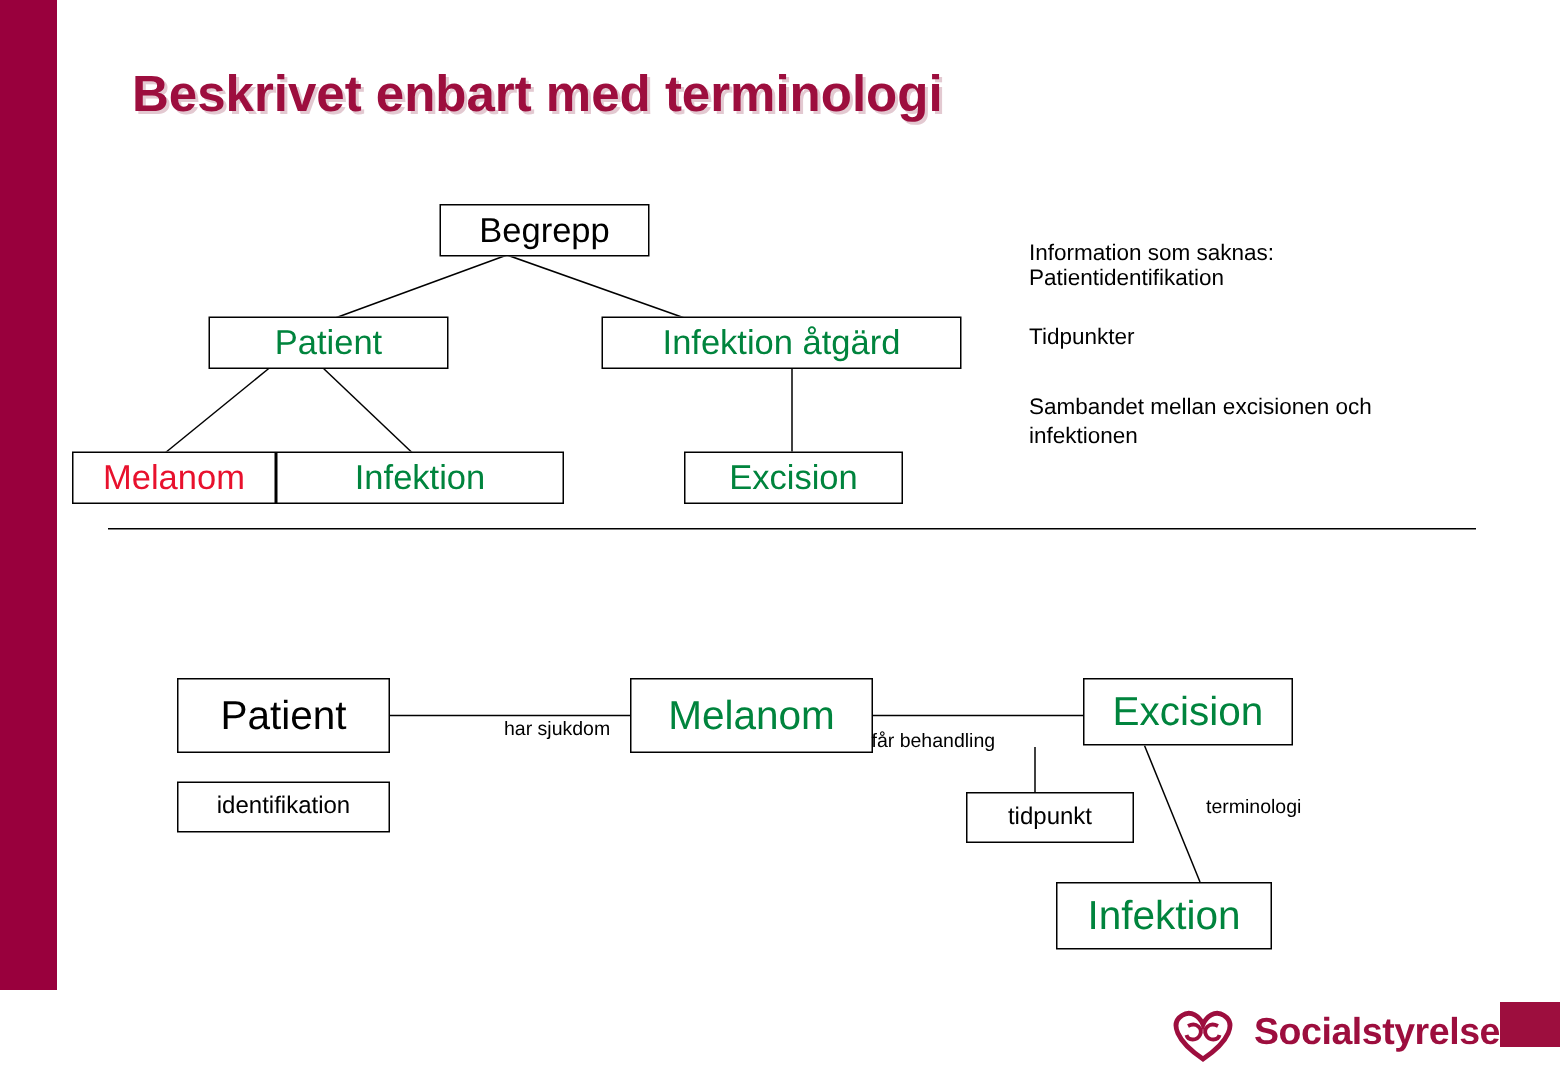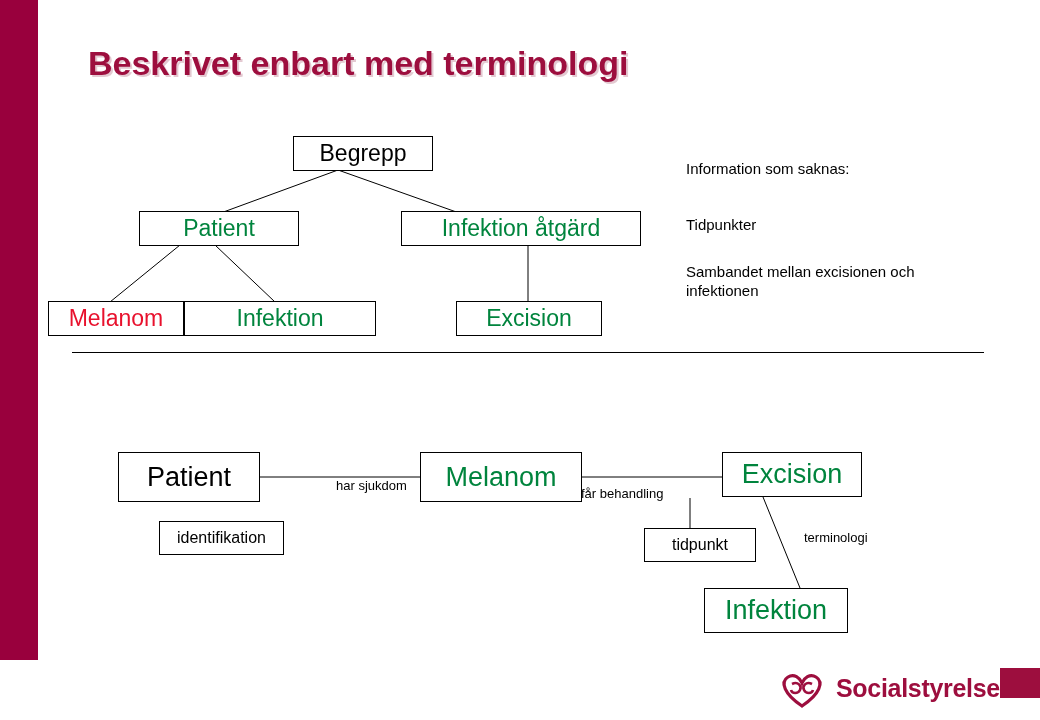--- a/index.html
+++ b/index.html
@@ -100,31 +100,32 @@
 
   <div class="box t-green" style="left:184px;top:301px;width:192px;height:35px;font-size:23px;">
     <span>Infektion</span>
   </div>
 
   <div class="box t-green" style="left:456px;top:301px;width:146px;height:35px;font-size:23px;">
     <span>Excision</span>
   </div>
 
   <div class="note" style="left:686px;top:137px;width:320px;margin-top:22px;">Information som saknas:</div>
+  <div class="note" style="left:686px;top:176px;width:320px;">Patientidentifikation</div>
   <div class="note" style="left:686px;top:215px;width:320px;">Tidpunkter</div>
   <div class="note" style="left:686px;top:262px;width:300px;">Sambandet mellan excisionen och infektionen</div>
 
   <div class="divider"></div>
 
 
   <div class="box t-black" style="left:118px;top:452px;width:142px;height:50px;font-size:27px;">
     <span>Patient</span>
   </div>
 
-  <div class="box t-black" style="left:118px;top:521px;width:125px;height:34px;font-size:16px;margin-left:41px;">
+  <div class="box t-black" style="left:118px;top:521px;width:142px;height:34px;font-size:16px;">
     <span>identifikation</span>
   </div>
 
   <div class="box t-green" style="left:420px;top:452px;width:162px;height:50px;font-size:27px;">
     <span>Melanom</span>
   </div>
 
   <div class="box t-green" style="left:722px;top:452px;width:140px;height:45px;font-size:27px;">
     <span>Excision</span>
   </div>

